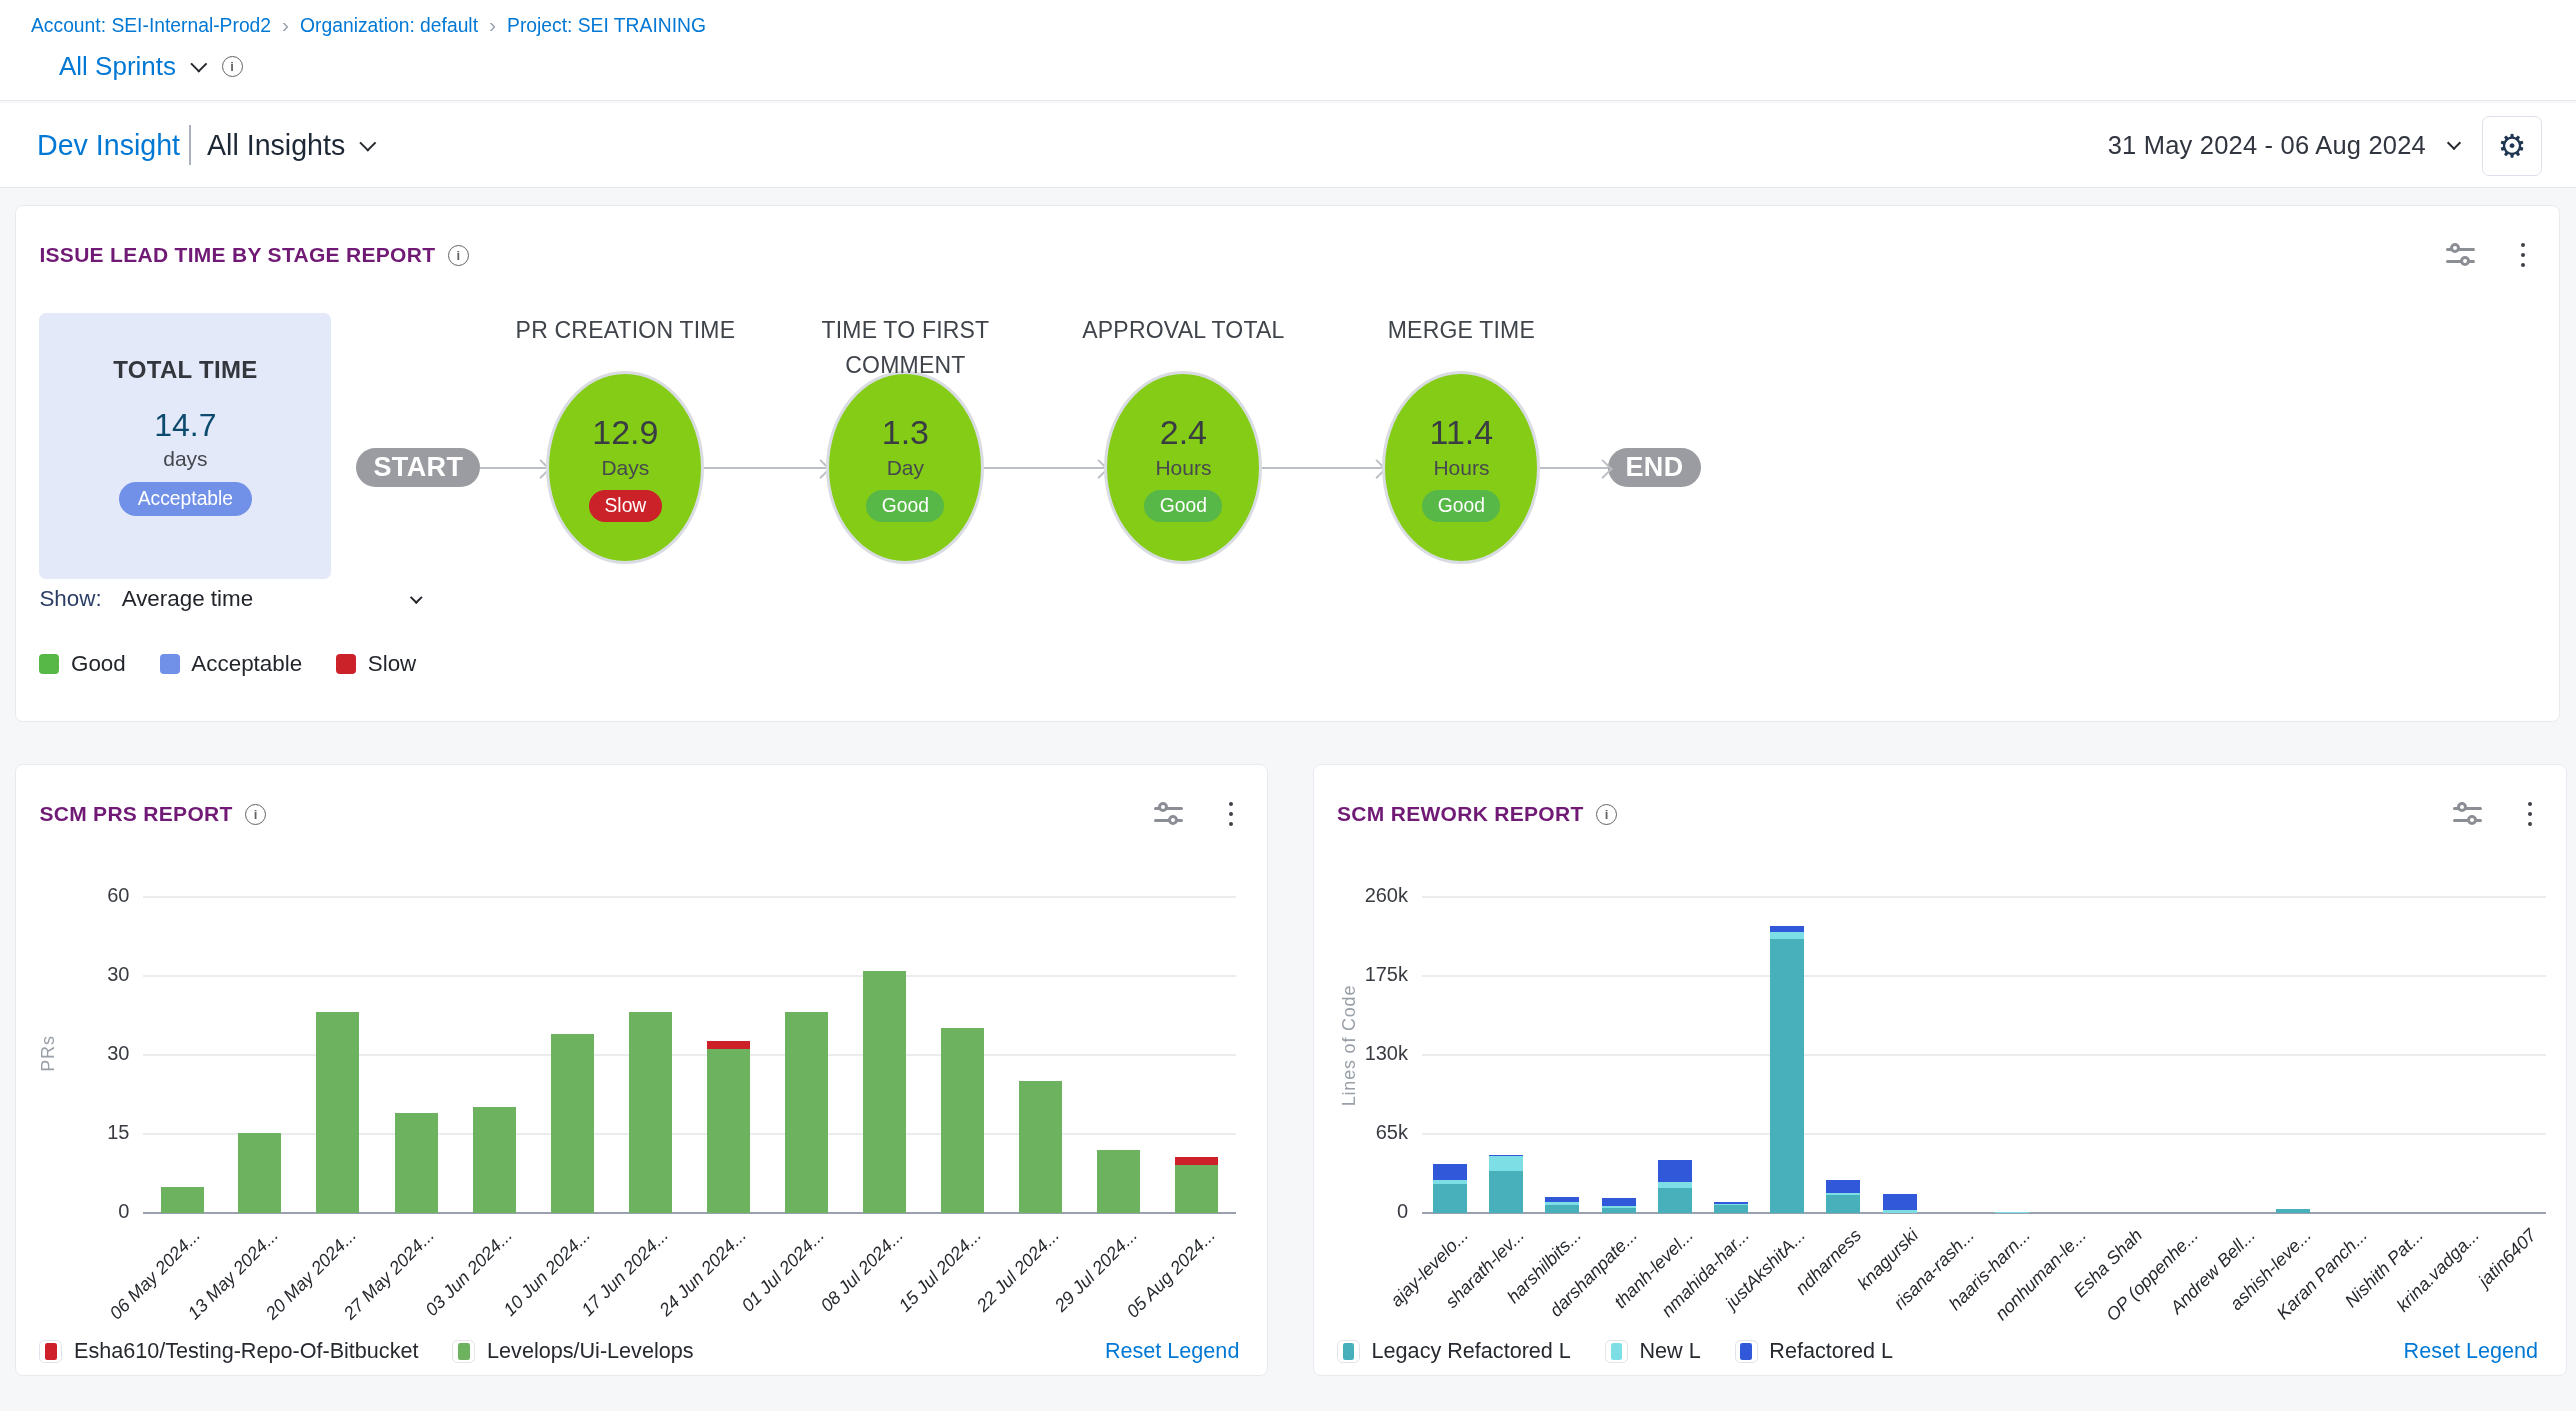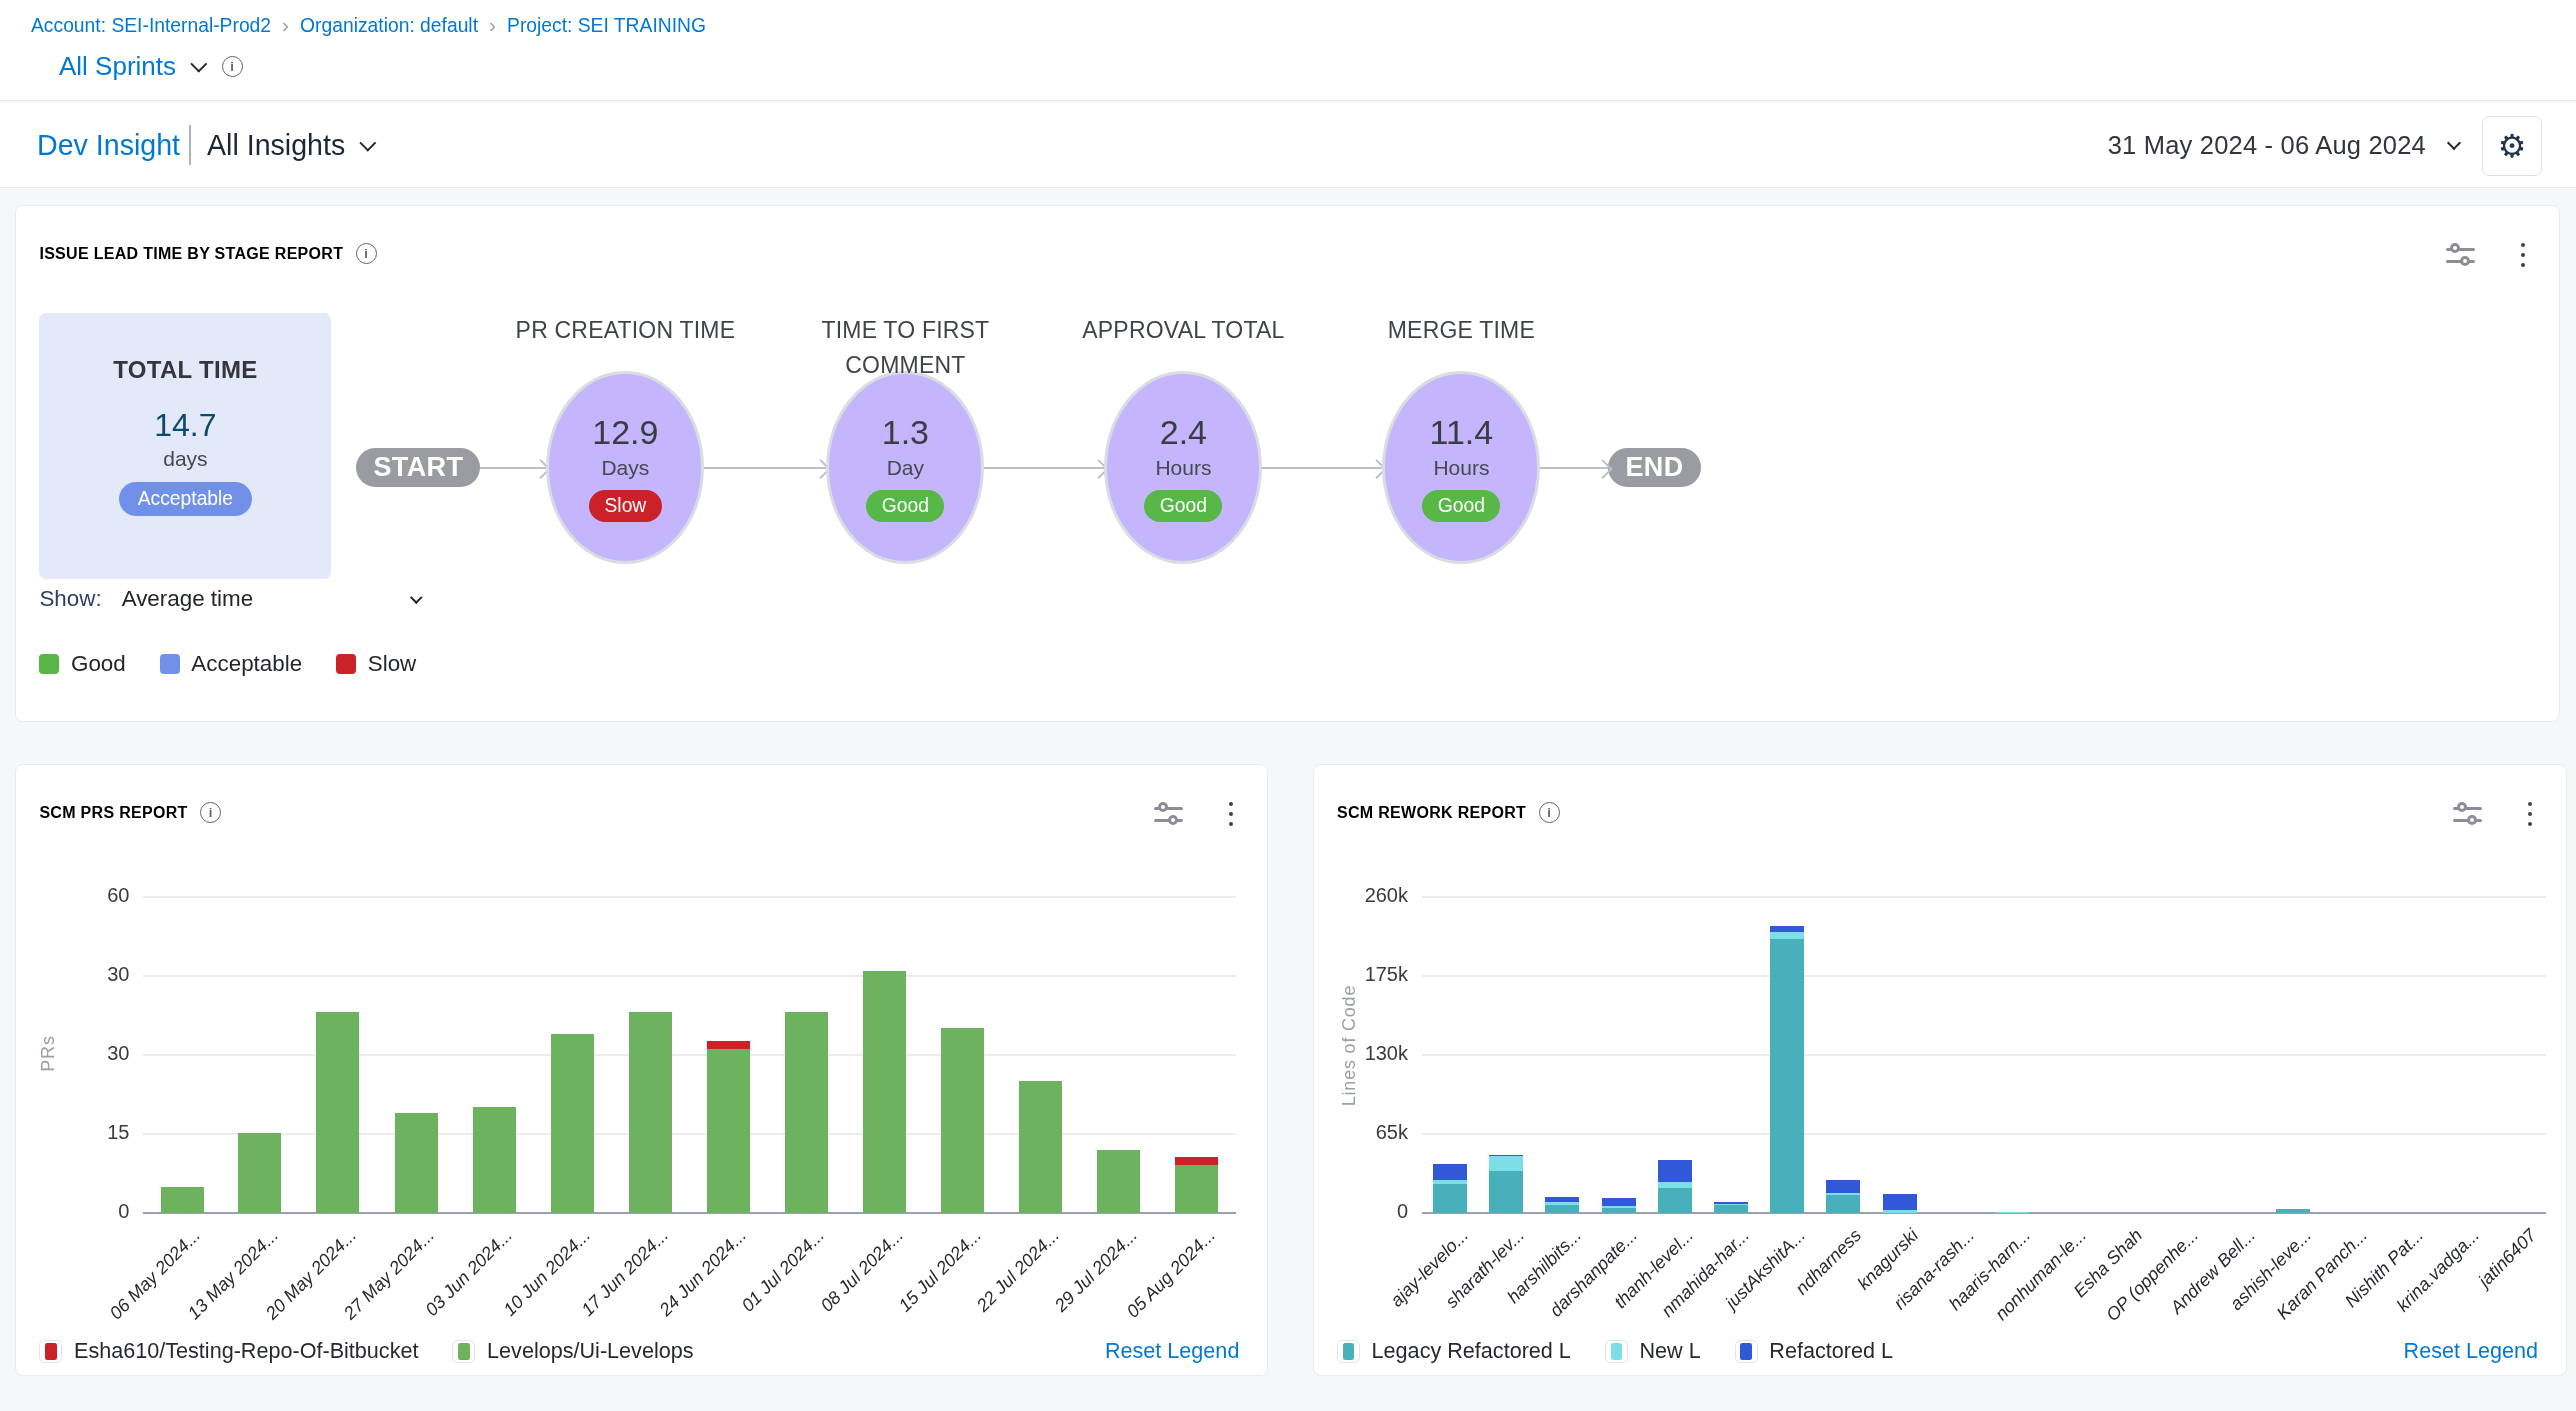--- a/index.html
+++ b/index.html
@@ -30,21 +30,21 @@
 
   .content-bg { position:absolute; left:0; top:188px; width:2576px; height:1224px; background:#f6f7f9; }
 
   
   .panel { position:absolute; background:#fff; border:0.8px solid #e8eaef; border-radius:7.7px; }
   #panel-leadtime { left:15.4px; top:205px; width:2545px; height:517px; }
   #panel-prs      { left:15.4px; top:764px; width:1253px; height:612px; }
   #panel-rework   { left:1313px; top:764px; width:1254px; height:612px; }
 
   .panel-head { position:absolute; left:23px; top:37px; display:flex; align-items:center; gap:12.4px; }
-  .panel-title { font-size:16px; font-weight:700; letter-spacing:0.3px; color:#000000; }
+  .panel-title { font-size:21px; font-weight:700; letter-spacing:0.3px; color:#701a75; }
   .head-icons { position:absolute; right:28px; top:34px; display:flex; align-items:center; gap:40px; }
 
   
   .info-icon { width:21px; height:21px; border:1.5px solid #5f6368; border-radius:50%;
     display:inline-flex; align-items:center; justify-content:center;
     font-size:13px; font-weight:700; color:#5f6368; cursor:pointer; }
   .chev { display:inline-block; border-right:2.3px solid #23262c; border-bottom:2.3px solid #23262c;
     transform:rotate(45deg); }
   .chev-lg { width:11.6px; height:11.6px; margin-top:-6.2px; }
   .chev-md { width:10px; height:10px; margin-top:-4.6px; }
@@ -70,21 +70,21 @@
   .pill { height:39px; margin-top:135px; background:#9a9ca1; color:#fff; font-weight:700;
     font-size:27px; letter-spacing:0.4px; border-radius:20px; padding:0 17px;
     display:flex; align-items:center; flex:none; }
   .arrow { position:relative; height:2.3px; background:#bcc0c6; margin-top:154px; flex:none; }
   .arrow::after { content:''; position:absolute; right:-1.5px; top:-5.4px; width:11.6px; height:11.6px;
     border-top:2.3px solid #bcc0c6; border-right:2.3px solid #bcc0c6; transform:rotate(45deg); }
   .stage { position:relative; width:158px; flex:none; }
   .stage-label { position:absolute; top:0; left:50%; transform:translateX(-50%); width:255px;
     text-align:center; font-size:23px; color:#3f434a; line-height:1.5; letter-spacing:0.2px; }
   .stage-circle { margin-top:58px; width:158px; height:193px; border:3.9px solid #d9dce2; border-radius:50%;
-    background:#c4b5fd; display:flex; flex-direction:column; align-items:center; justify-content:center; cursor:pointer; }
+    background:#84cc16; display:flex; flex-direction:column; align-items:center; justify-content:center; cursor:pointer; }
   .stage-value { font-size:34px; font-weight:500; color:#393c42; }
   .stage-unit { font-size:21px; color:#46494f; margin-top:3.1px; }
   .stage-badge { margin-top:10.8px; padding:4.6px 15.4px; }
 
   .show-row { position:absolute; left:23px; top:380px; display:flex; align-items:center; gap:20px;
     font-size:22.4px; }
   .show-label { color:#2c3e66; }
   .show-value { color:#21252b; cursor:pointer; }
   .show-chev { margin-left:139px; }
 

